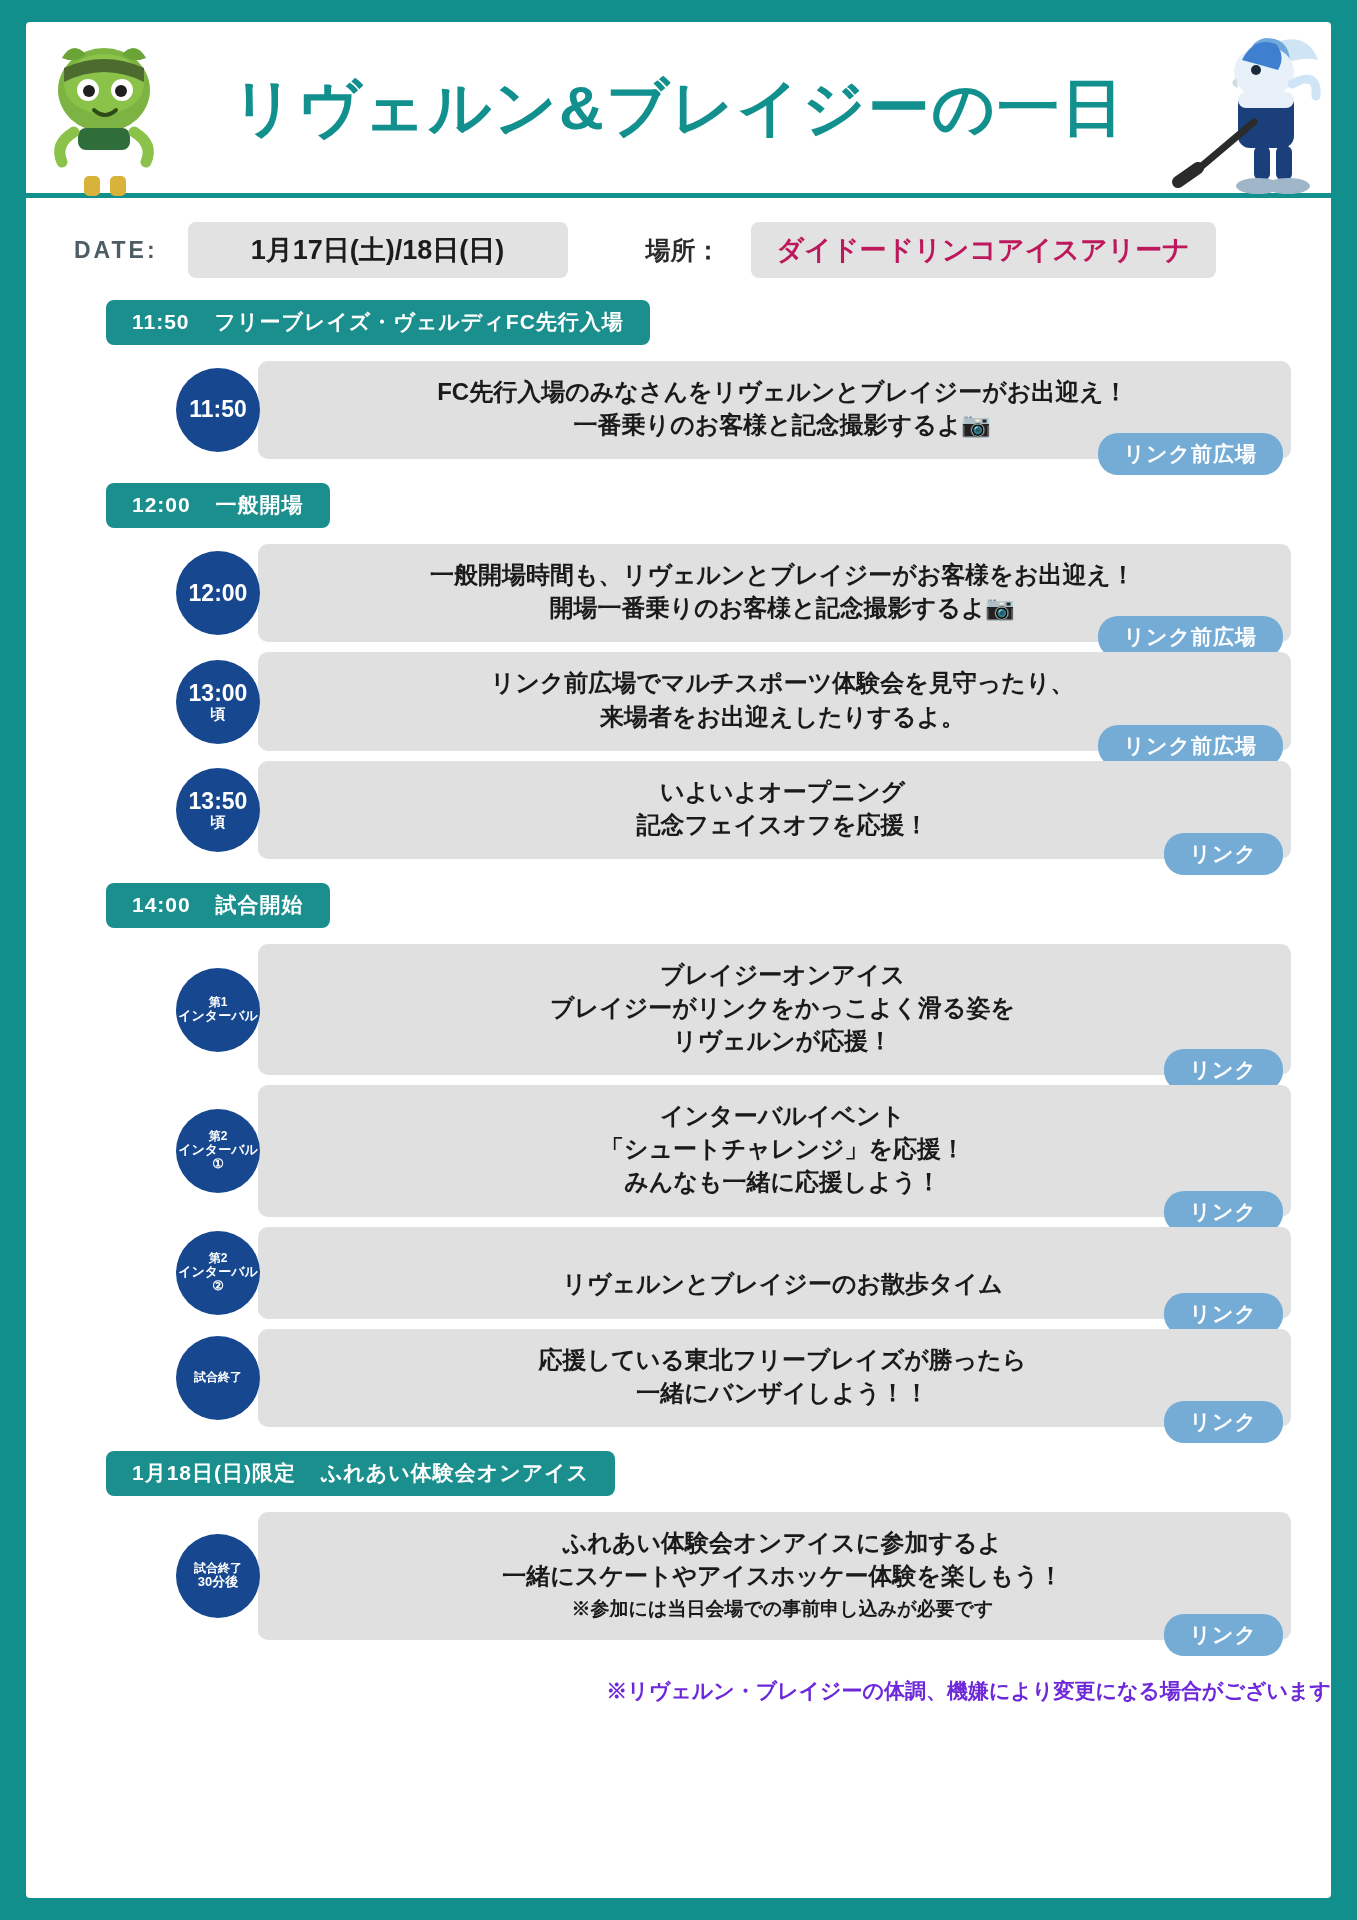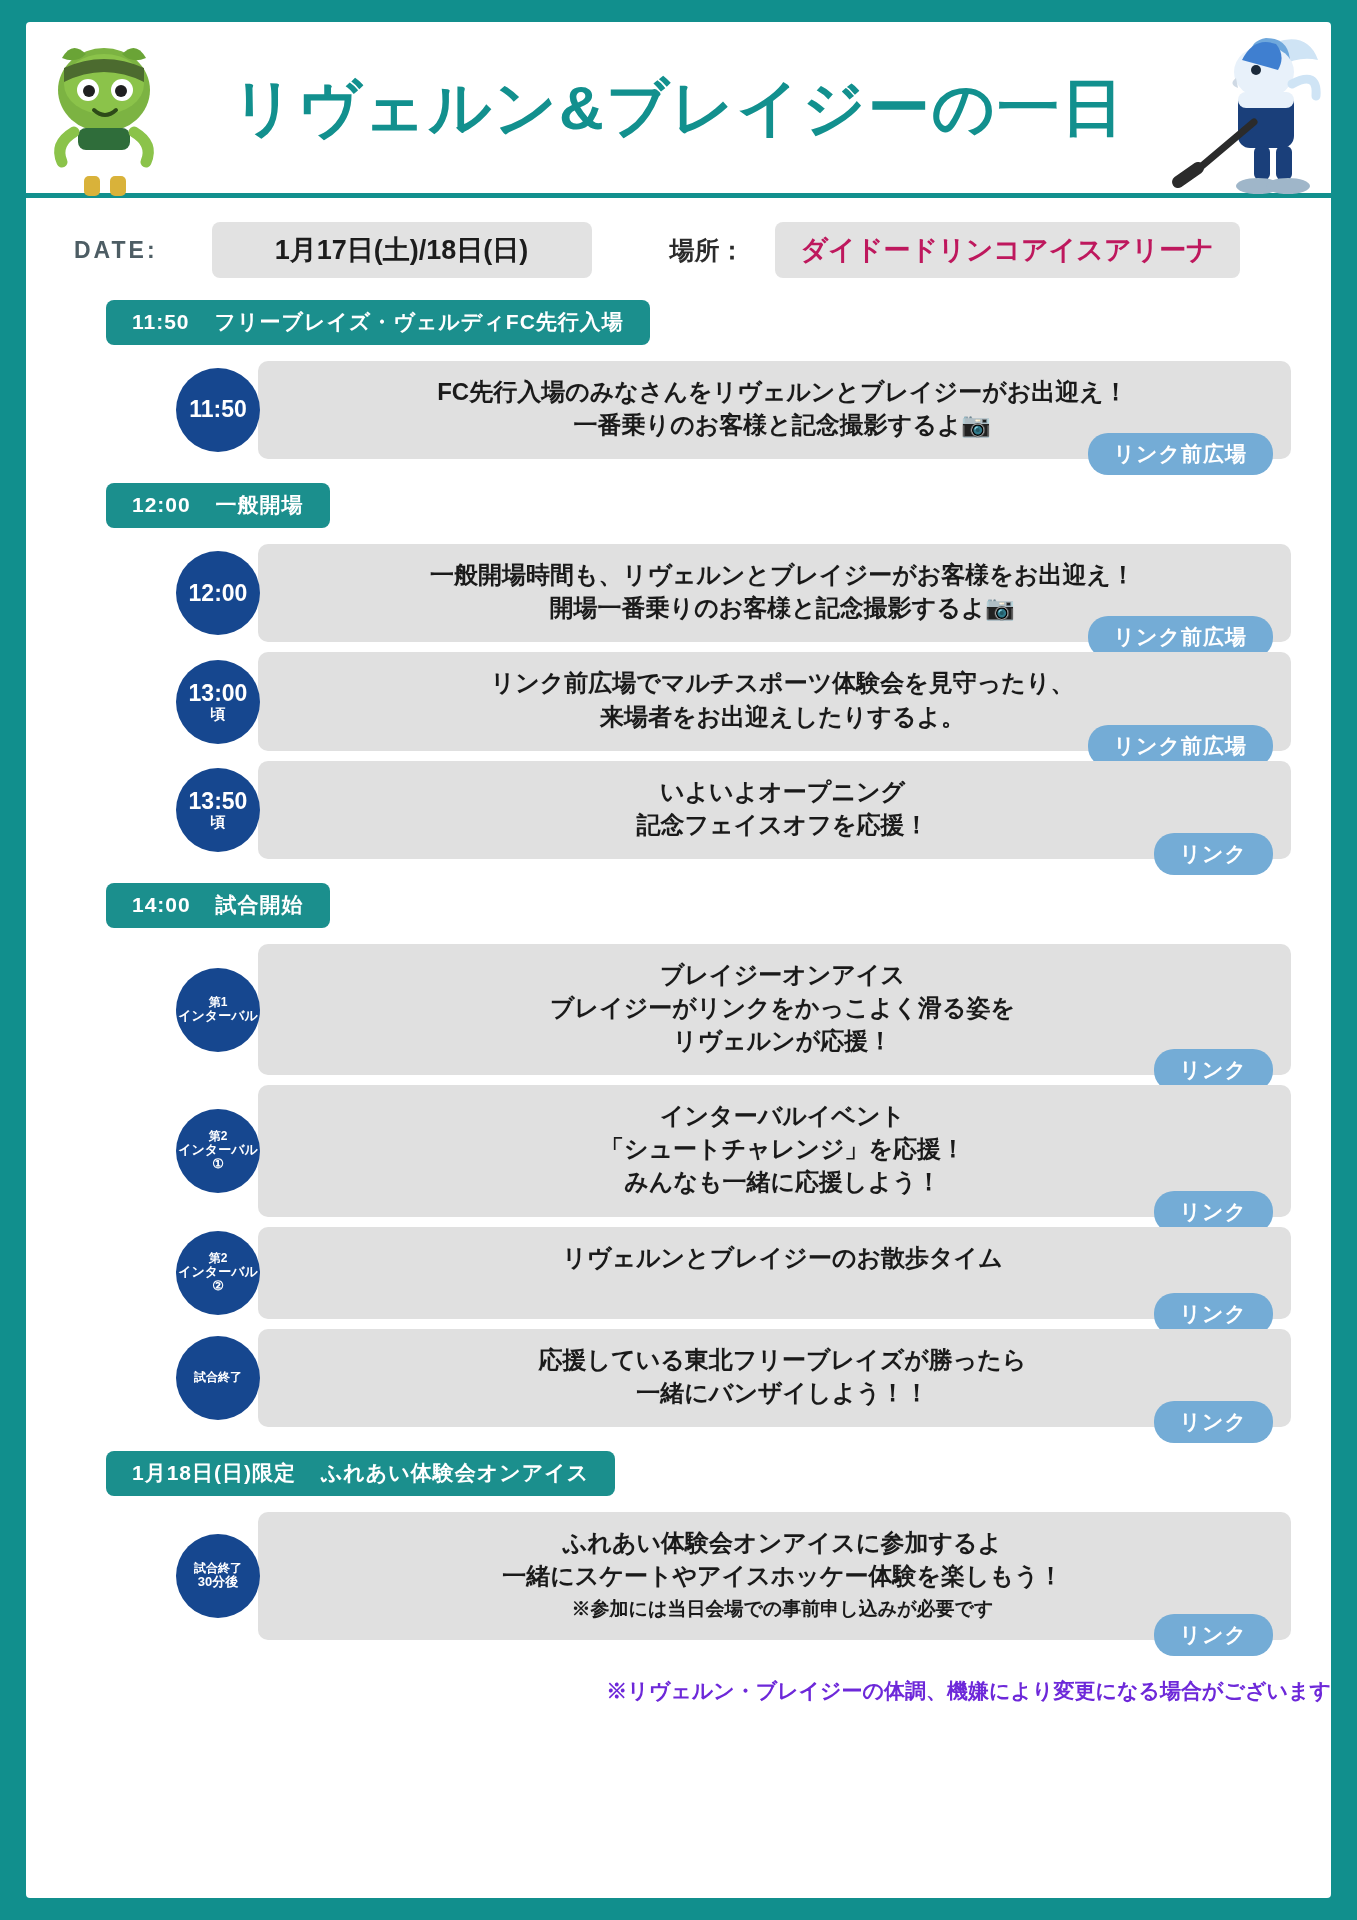--- a/index.html
+++ b/index.html
@@ -56,21 +56,21 @@
   .date-label {
     font-size: 23px; font-weight: bold; color: #4d5d64;
     letter-spacing: 3px;
   }
   .date-pill {
     background: #e2e2e2;
     border-radius: 8px;
     padding: 10px 30px;
     min-width: 380px;
     text-align: center;
-    font-size: 27px; font-weight: bold; color: #1c1c1c; margin-left: 24px;
+    font-size: 27px; font-weight: bold; color: #1c1c1c;
   }
   .place-label {
     font-size: 25px; font-weight: bold; color: #2b2b2b;
     margin-left: 48px;
   }
   .place-pill {
     background: #e2e2e2;
     border-radius: 8px;
     padding: 10px 26px;
     font-size: 27px; font-weight: bold; color: #be185d;
@@ -115,39 +115,39 @@
   .bubble .s1   { font-size: 12px; }
   .bubble .s2   { font-size: 13px; }
 
   .panel {
     flex: 1;
     margin-left: 72px;
     background: #e0e0e0;
     border-radius: 10px;
     min-height: 92px;
     display: flex; flex-direction: column;
-    align-items: center; justify-content: space-between;
+    align-items: center; justify-content: flex-end;
     padding: 14px 30px 18px 46px;
     position: relative;
   }
   .panel p {
     font-size: 24px;
     font-weight: bold;
     color: #1a1a1a;
     line-height: 1.38;
     text-align: center;
   }
   .panel p.note {
     font-size: 19px;
     font-weight: bold;
     margin-top: 4px;
   }
   .tag {
     position: absolute;
-    right: 18px; bottom: -16px;
+    right: 8px; bottom: -16px;
     background: #74acd6;
     color: #ffffff;
     font-size: 21px; font-weight: bold;
     border-radius: 20px;
     padding: 7px 26px;
     letter-spacing: 1px;
     white-space: nowrap;
   }
   .footnote {
     text-align: right;

